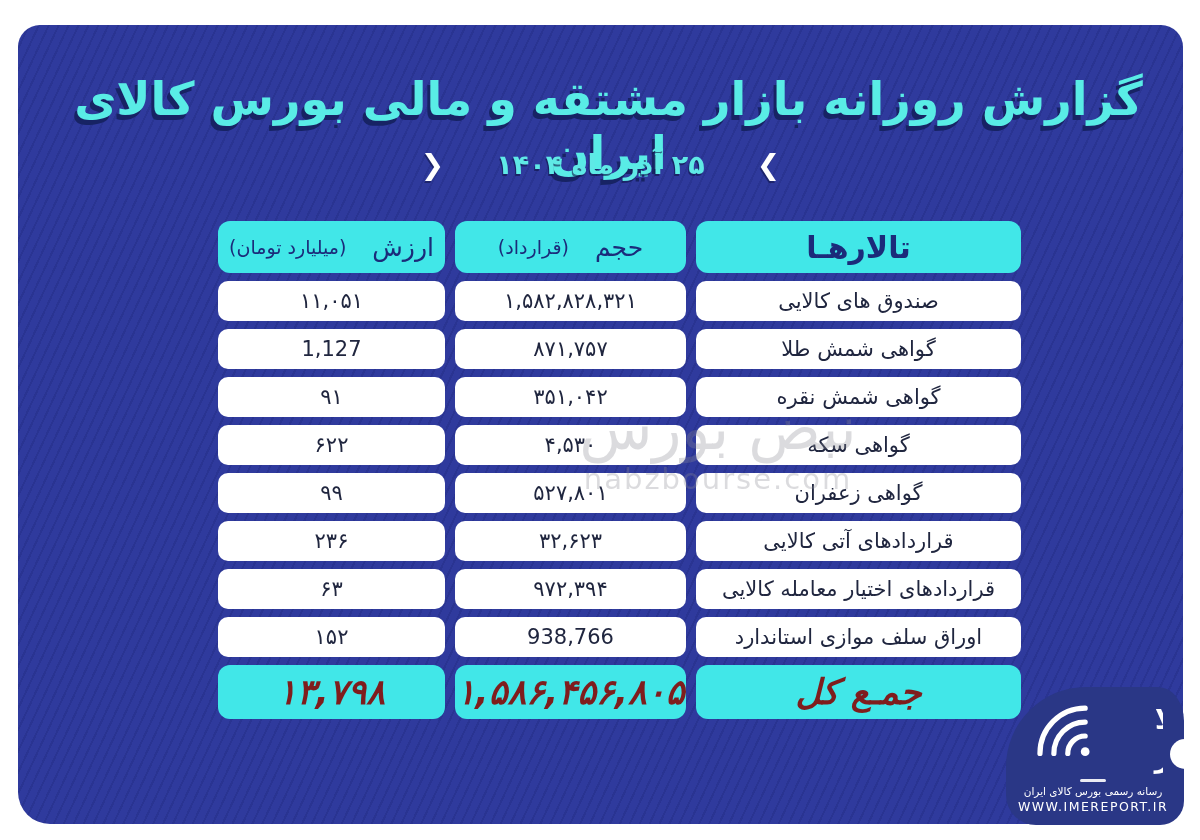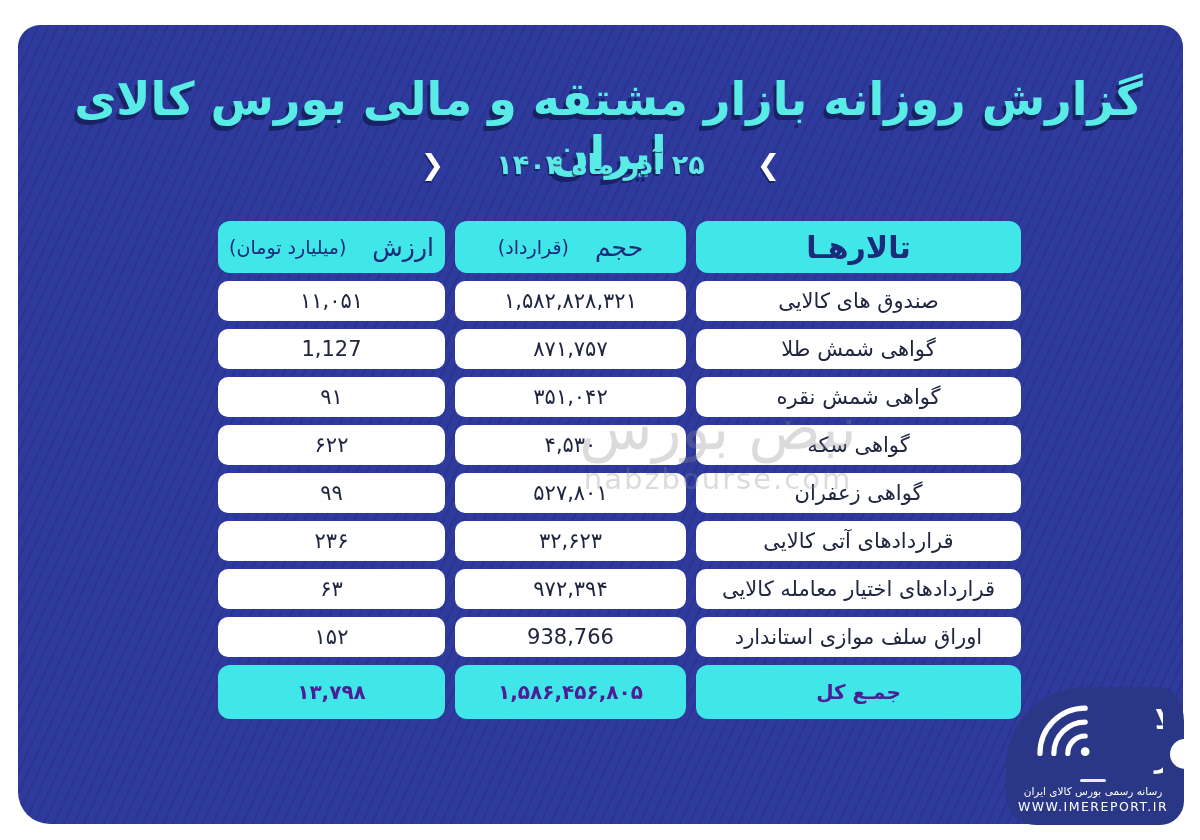--- a/index.html
+++ b/index.html
@@ -47,22 +47,22 @@
   }
   .box.head {
     background:#41e7e8; border-radius:12px; color:#1b2b7a;
   }
   .head-halls { font-size:30px; font-weight:bold; letter-spacing:1px; }
   .head-main  { font-size:25px; font-weight:normal;margin-left:26px; }
   .head-unit  { font-size:19px; font-weight:normal; }
   .box.cell   { background:#ffffff; color:#20263f; font-size:21px; }
   .box.num    { background:#ffffff; color:#20263f; font-size:21px; }
   .box.total  {
-    background:#41e7e8; border-radius:12px; color:#4c1d95;
-    font-size:20px; font-weight:bold;
+    background:#41e7e8; border-radius:12px; color:#7f1d1d;
+    font-size:35px; font-weight:bold;font-style:italic;
   }
 
   
   .watermark {
     position:absolute; left:430px; top:352px; width:540px; height:140px;
     z-index:6; pointer-events:none; opacity:.30; color:#8c8c94;
     display:flex; flex-direction:column; align-items:center; justify-content:center;
     text-align:center;
   }
   .wm-fa { direction:rtl; font-size:60px; font-weight:normal; line-height:1.0;

